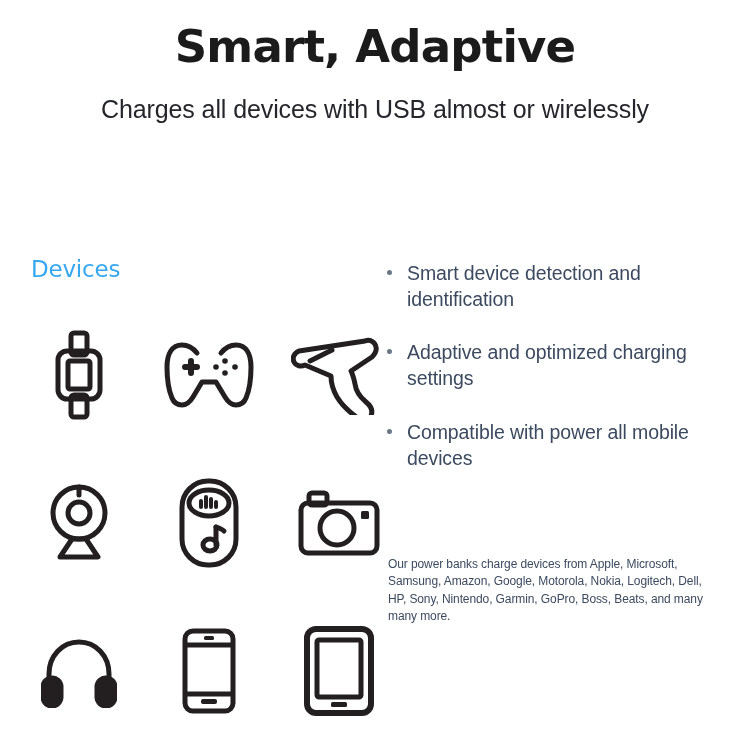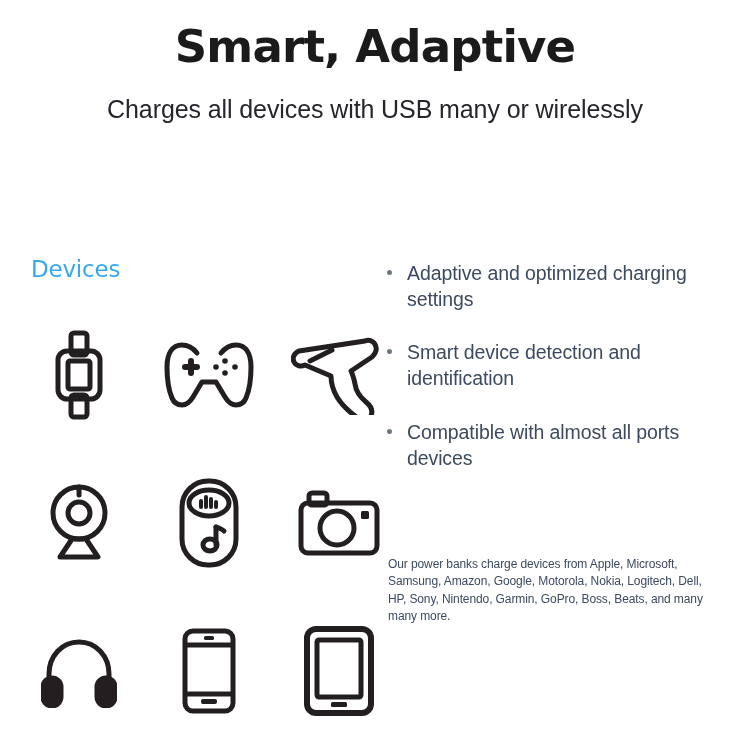--- a/index.html
+++ b/index.html
@@ -144,21 +144,21 @@
 </style>
 </head>
 <body>
 
 <div class="page">
 
   <div class="header">
     <h1 class="headline">
       <span class="line">Smart, Adaptive</span>
     </h1>
-    <p class="subtitle">Charges all devices with USB many or wirelessly</p>
+    <p class="subtitle">Charges all devices with USB almost or wirelessly</p>
   </div>
 
   <div class="body-cols">
 
     <div class="left-col">
       <div class="devices-label">Devices</div>
 
       <div class="icon-grid">
 
         <div class="icon-cell">
@@ -260,29 +260,29 @@
           </span>
         </div>
 
       </div>
     </div>
 
     <div class="right-col">
       <ul class="bullet-list">
         <li class="bullet-item">
           <span class="bullet-dot"></span>
+          <span>Smart device detection and identification</span>
+        </li>
+        <li class="bullet-item">
+          <span class="bullet-dot"></span>
           <span>Adaptive and optimized charging settings</span>
         </li>
         <li class="bullet-item">
           <span class="bullet-dot"></span>
-          <span>Smart device detection and identification</span>
-        </li>
-        <li class="bullet-item">
-          <span class="bullet-dot"></span>
-          <span>Compatible with almost all ports devices</span>
+          <span>Compatible with power all mobile devices</span>
         </li>
       </ul>
 
       <p class="brand-paragraph">Our power banks charge devices from Apple, Microsoft, Samsung, Amazon, Google, Motorola, Nokia, Logitech, Dell, HP, Sony, Nintendo, Garmin, GoPro, Boss, Beats, and many many more.</p>
     </div>
 
   </div>
 </div>
 
 </body></html>

